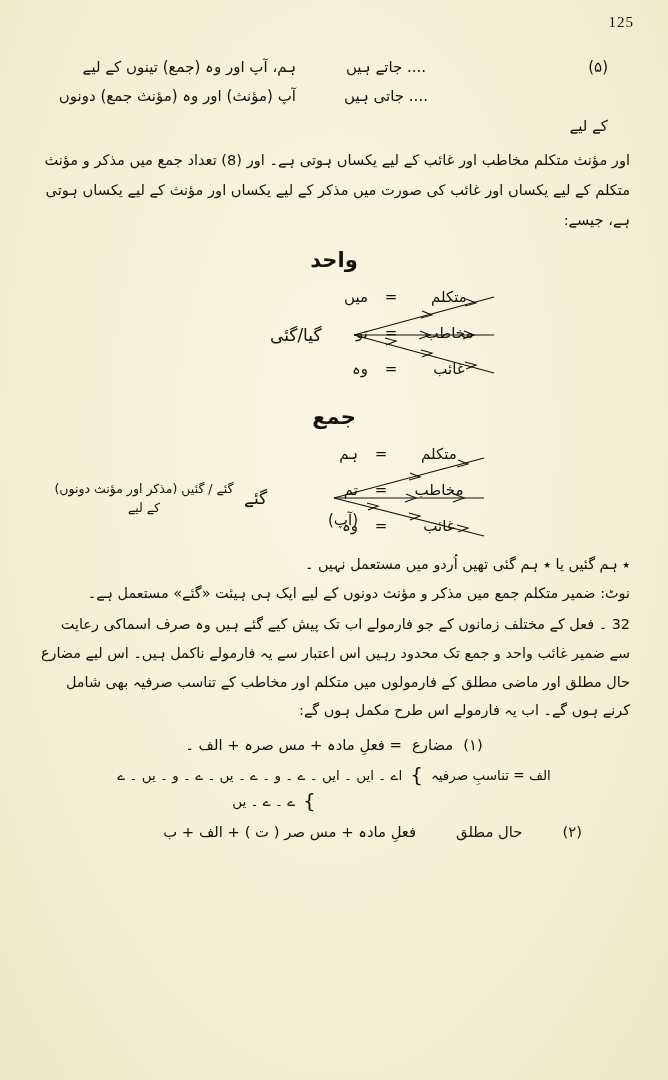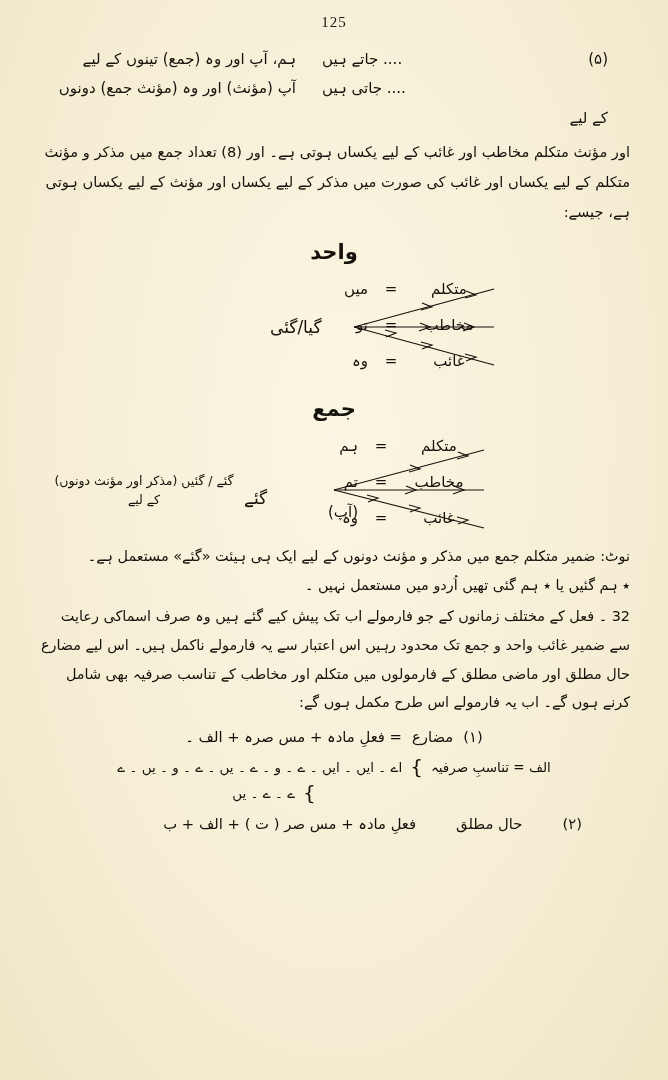--- a/index.html
+++ b/index.html
@@ -18,26 +18,25 @@
   .page {
     position: absolute;
     inset: 0;
     background:
       radial-gradient(ellipse at 50% 40%, #fbf6e3 0%, #f6efd6 55%, #efe6c7 100%);
     direction: rtl;
     box-sizing: border-box;
     padding: 14px 34px 10px 34px;
   }
   .page-number {
-    text-align: center;
     font-size: 15px;
     font-family: "Liberation Serif", serif;
     letter-spacing: 1px;
     color: #1a1710;
-    margin-bottom: 14px;
+    margin-bottom: 22px;
   }
   .urdu {
     font-family: "DejaVu Sans", sans-serif;
     direction: rtl;
     text-align: right;
     line-height: 1.95;
     color: #15120b;
   }
   .top-block {
     font-size: 15px;
@@ -45,21 +44,21 @@
   }
   .top-block .tline {
     display: flex;
     flex-direction: row;
     justify-content: flex-start;
     gap: 26px;
     align-items: baseline;
     white-space: nowrap;
   }
   .top-block .lbl { min-width: 132px; }
-  .top-block .mid { min-width: 128px; text-align: left; }
+  .top-block .mid { min-width: 128px; text-align: center; }
   .top-block .tail { text-align: right; display: block; padding-left: 58px; }
 
   .body-para {
     font-size: 14.6px;
     padding: 4px 4px 0 6px;
     line-height: 2.05;
   }
   .body-para .ln { display: block; white-space: nowrap; }
 
   .heading {
@@ -254,30 +253,30 @@
         <span class="t1">مخاطب</span>
         <span class="eq">=</span>
         <span class="t2">تم (آپ)</span>
       </div>
       <div class="term">
         <span class="t1">غائب</span>
         <span class="eq">=</span>
         <span class="t2">وہ</span>
       </div>
     </div>
-    <div class="result urdu" style="left:210px; top:50px;">گئے</div>
+    <div class="result urdu" style="left:210px; top:42px;">گئے</div>
     <div class="result small urdu" style="left:20px; top:40px; width:180px;">
       <span>گئے / گئیں (مذکر اور مؤنث دونوں)</span><br>
       <span>کے لیے</span>
     </div>
   </div>
 
   <div class="urdu note">
+    <span class="ln">٭ ہم گئیں یا ٭ ہم گئی تھیں اُردو میں مستعمل نہیں ۔</span>
     <span class="ln">نوٹ: ضمیر متکلم جمع میں مذکر و مؤنث دونوں کے لیے ایک ہی ہیئت «گئے» مستعمل ہے۔</span>
-    <span class="ln">٭ ہم گئیں یا ٭ ہم گئی تھیں اُردو میں مستعمل نہیں ۔</span>
   </div>
 
   <div class="urdu sec">
     <span class="ln"><span>32 ۔</span> <span>فعل کے مختلف زمانوں کے جو فارمولے اب تک پیش کیے گئے ہیں وہ صرف اسماکی رعایت</span></span>
     <span class="ln">سے ضمیر غائب واحد و جمع تک محدود رہیں اس اعتبار سے یہ فارمولے ناکمل ہیں۔ اس لیے مضارع</span>
     <span class="ln">حال مطلق اور ماضی مطلق کے فارمولوں میں متکلم اور مخاطب کے تناسب صرفیہ بھی شامل</span>
     <span class="ln">کرنے ہوں گے۔ اب یہ فارمولے اس طرح مکمل ہوں گے:</span>
   </div>
 
   <div class="urdu formula">

